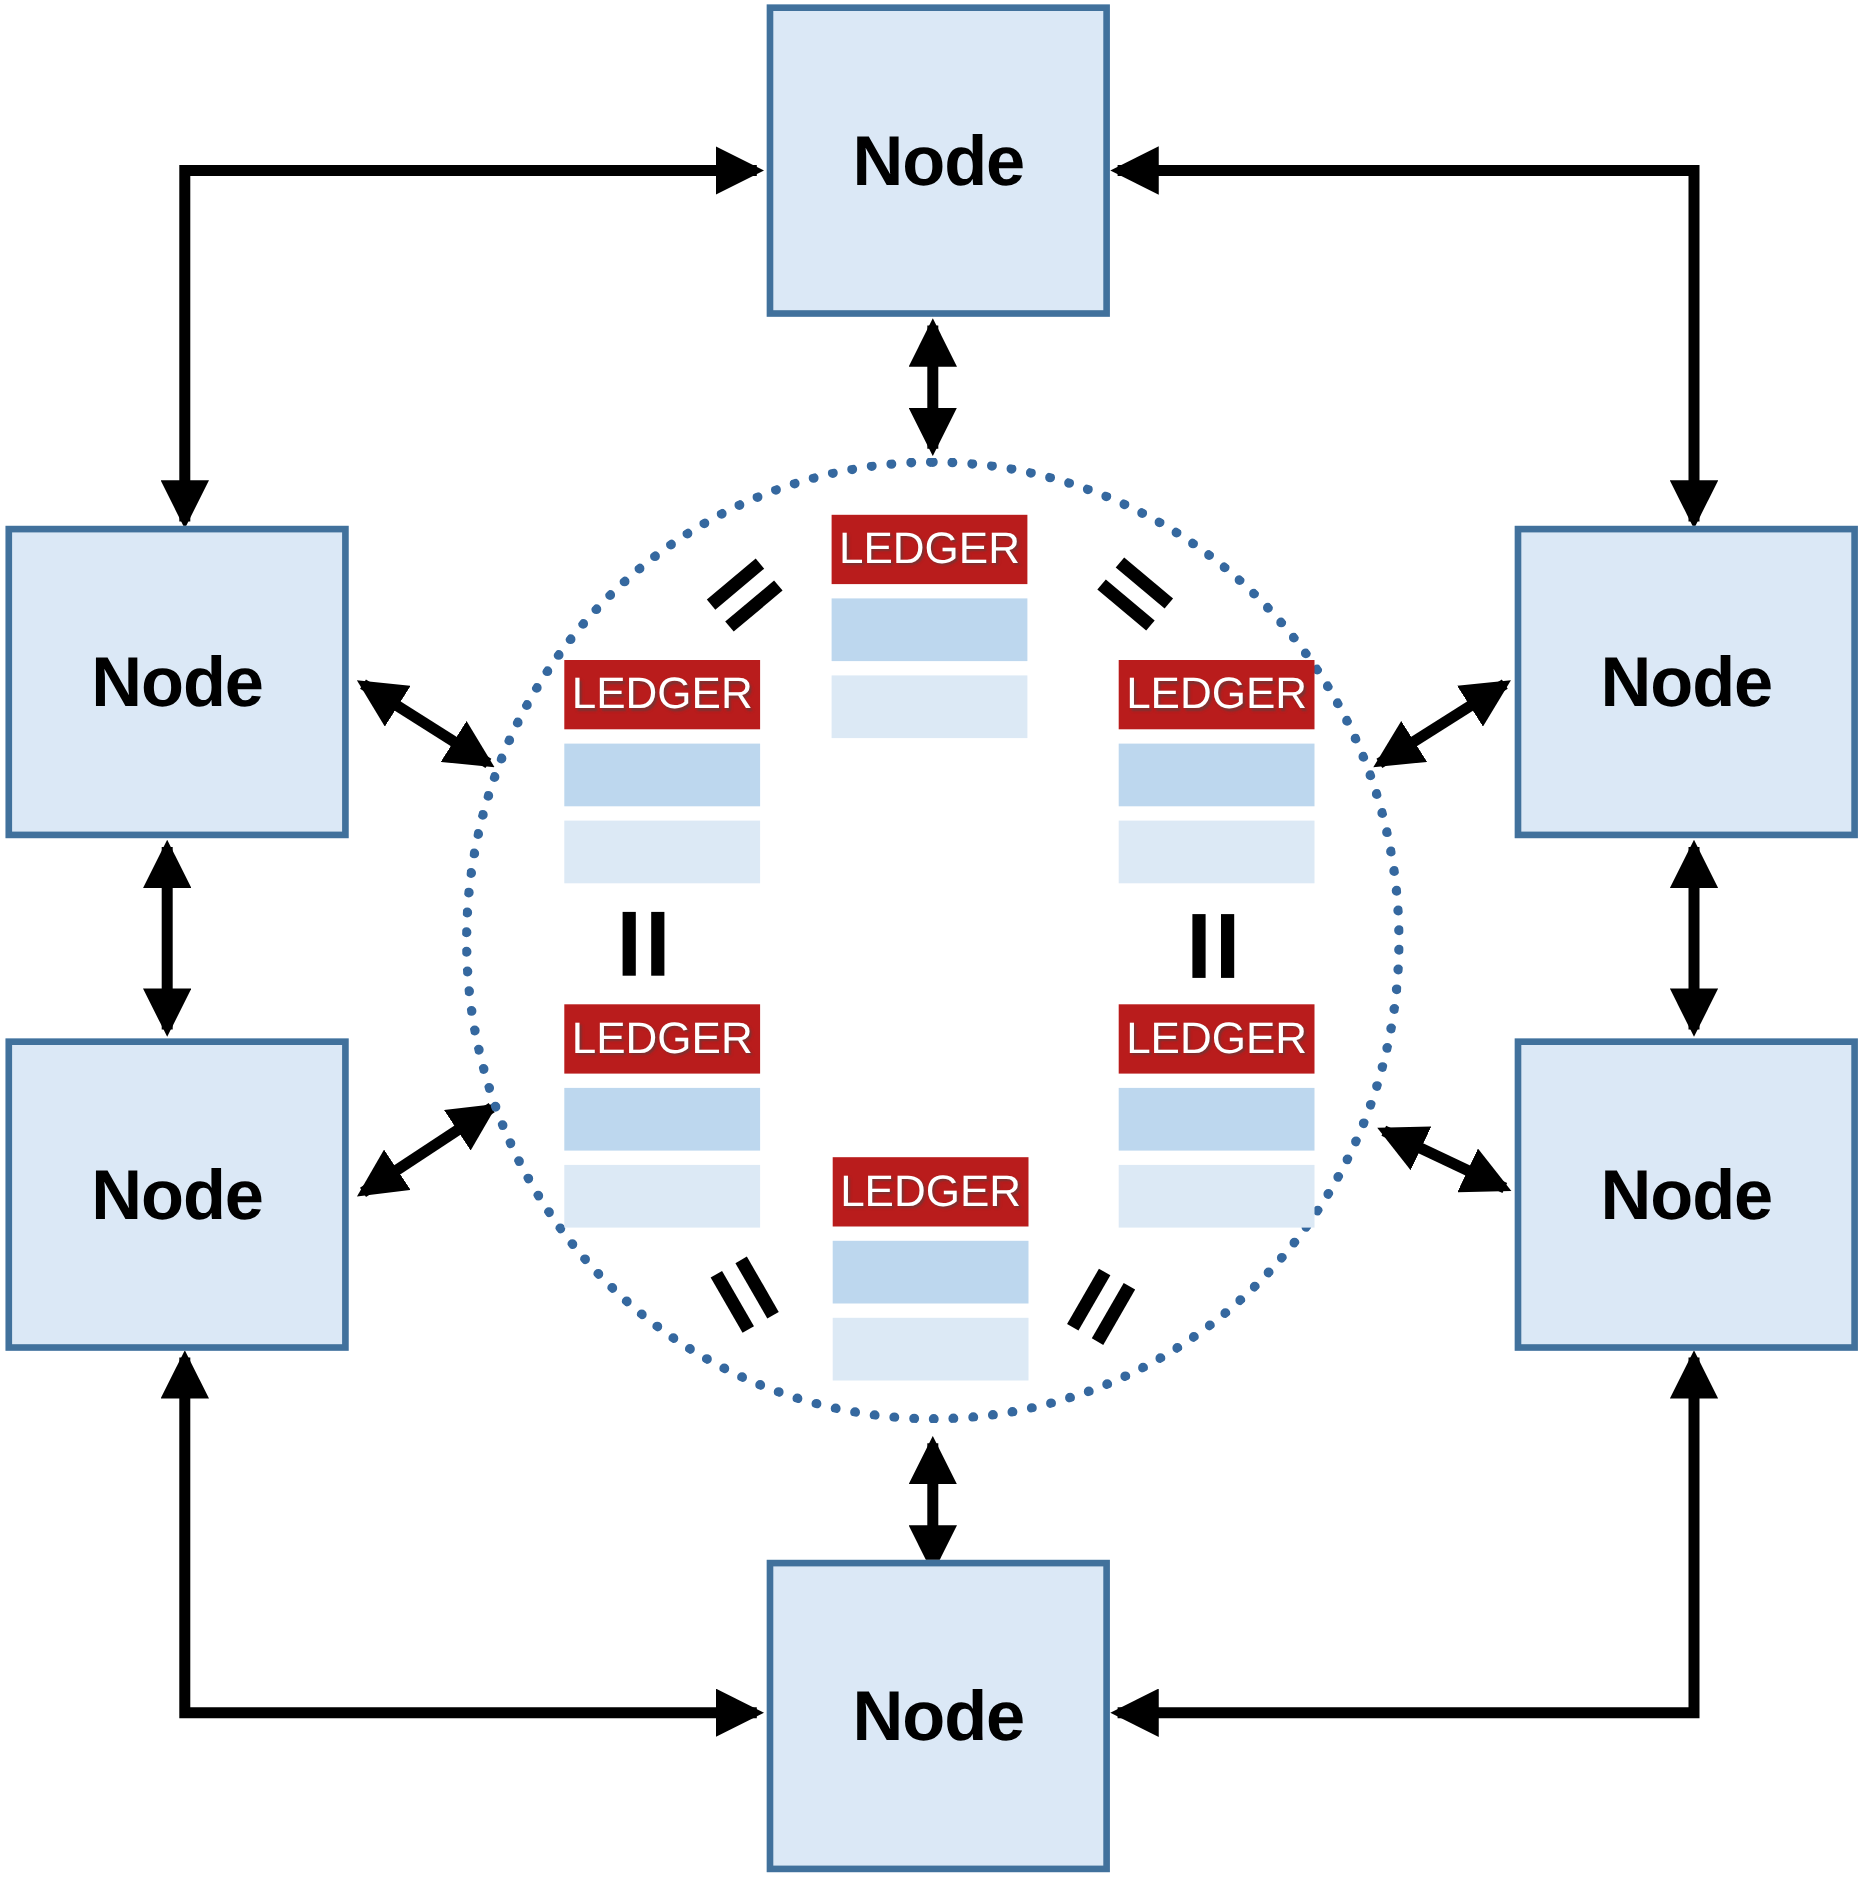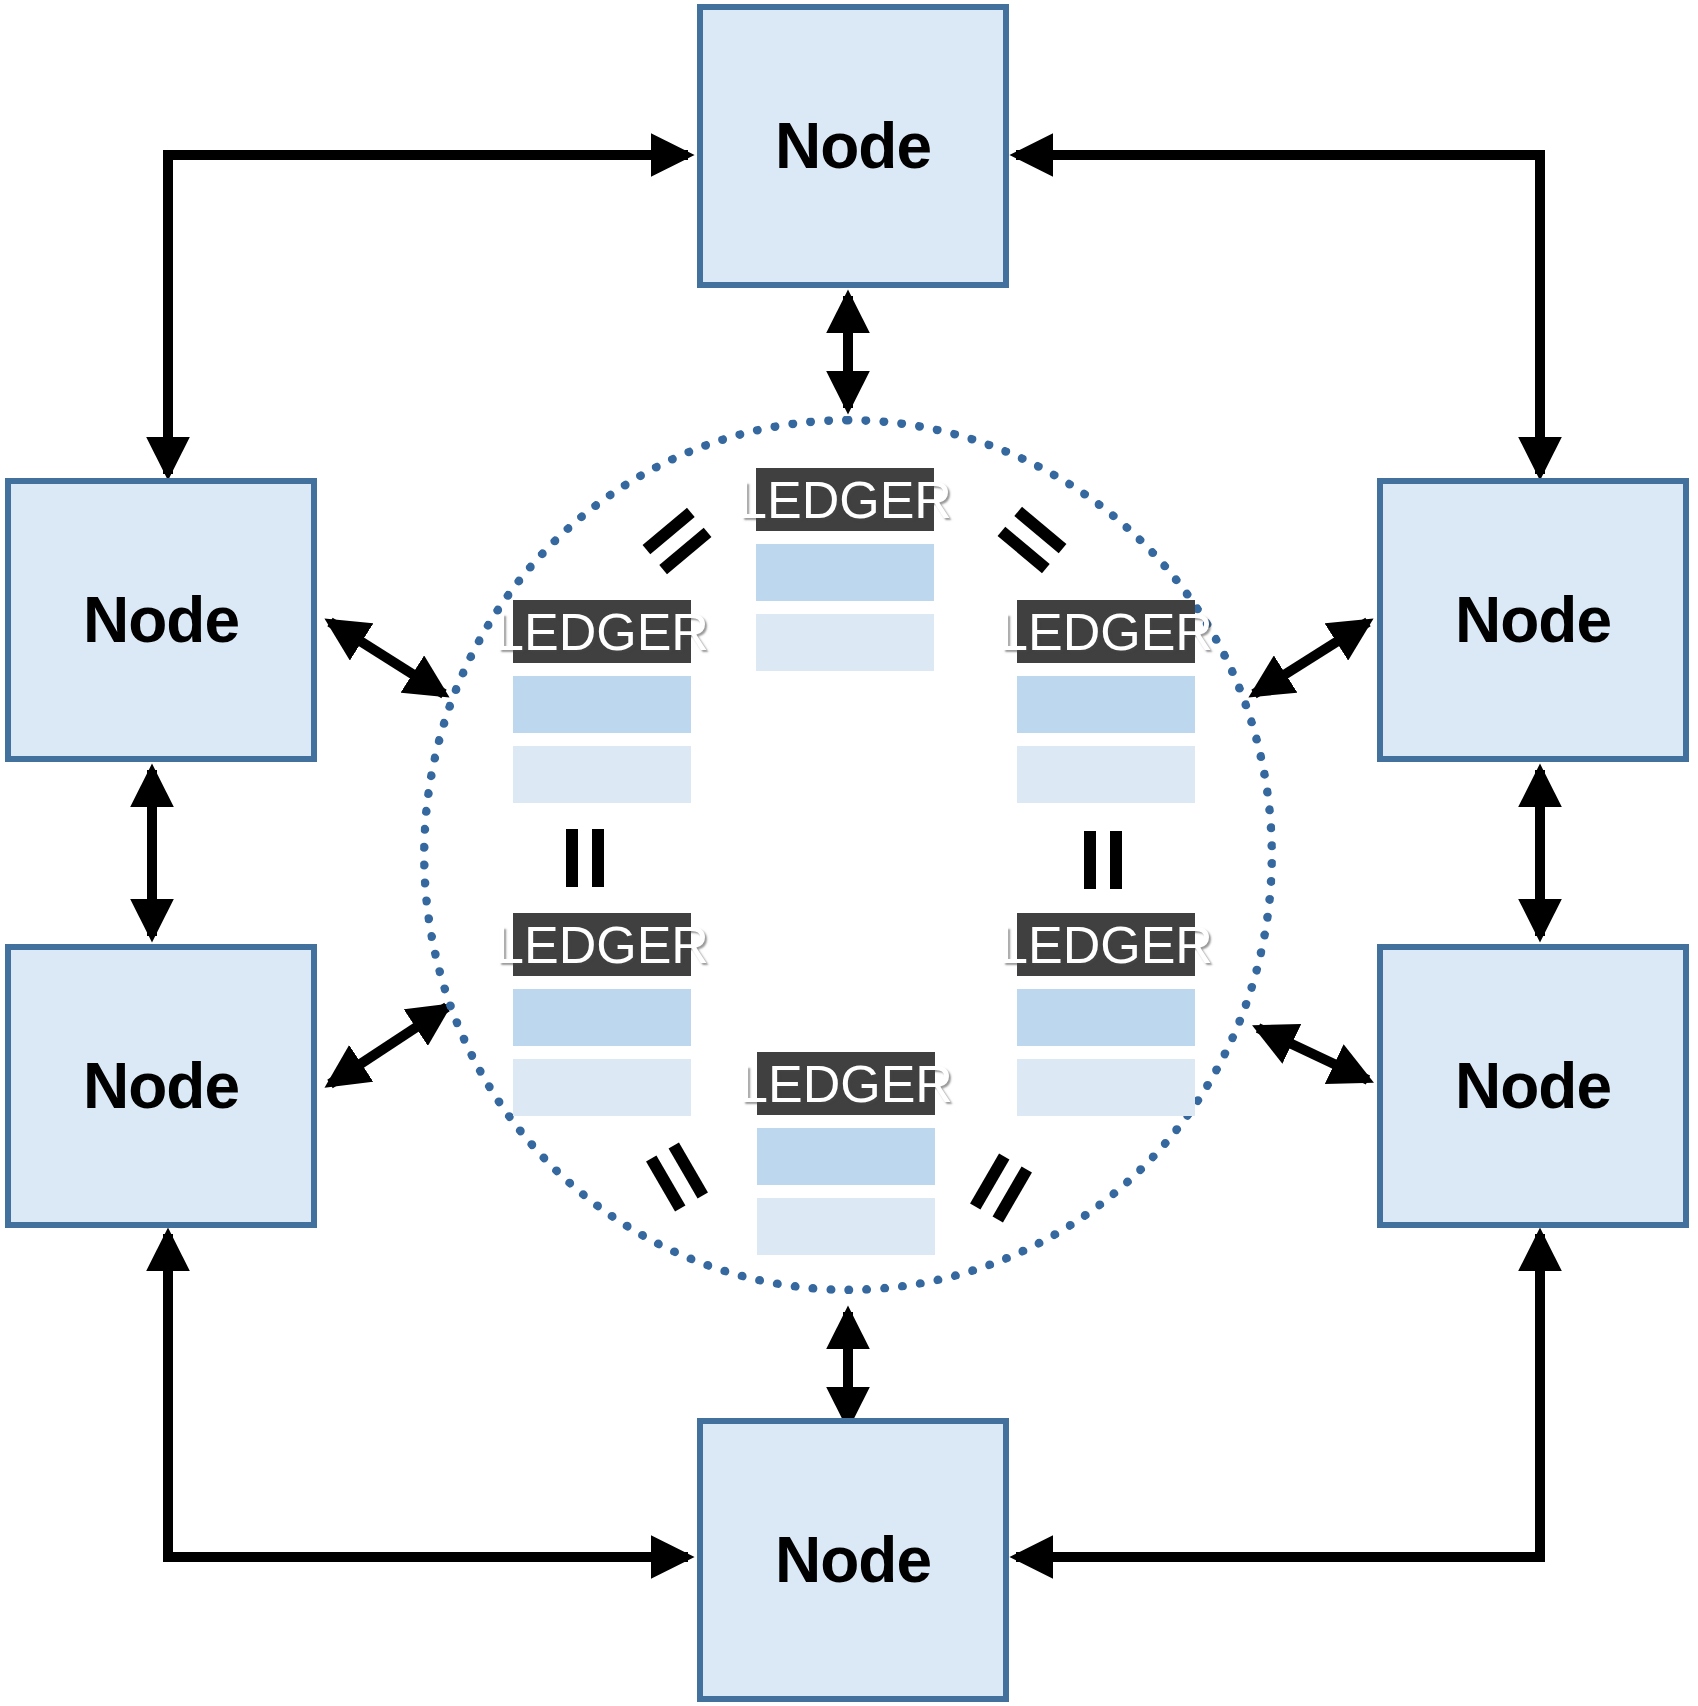--- a/index.html
+++ b/index.html
@@ -25,23 +25,23 @@
   .n-top    { left:697px;  top:4px; }
   .n-bottom { left:697px;  top:1418px; }
   .n-lt     { left:5px;    top:478px; }
   .n-lb     { left:5px;    top:944px; }
   .n-rt     { left:1377px; top:478px; }
   .n-rb     { left:1377px; top:944px; }
 
   
   .ledger { position:absolute; width:178px; }
   .ledger-header {
-    height:63px; background:#404040; color:#ffffff;
+    height:63px; background:#b91c1c; color:#ffffff;
     display:flex; align-items:center; justify-content:center;
-    font-size:52px; text-shadow:2px 2px 2px rgba(70,70,70,0.55);
+    font-size:40px; text-shadow:2px 2px 2px rgba(70,70,70,0.55);
   }
   .ledger-row { height:57px; margin-top:13px; }
   .row-medium { background:#bdd7ee; }
   .row-light  { background:#dce9f5; }
   .l-top    { left:756px;  top:468px; }
   .l-ul     { left:513px;  top:600px; }
   .l-ur     { left:1017px; top:600px; }
   .l-ll     { left:513px;  top:913px; }
   .l-lr     { left:1017px; top:913px; }
   .l-bottom { left:757px;  top:1052px; }

